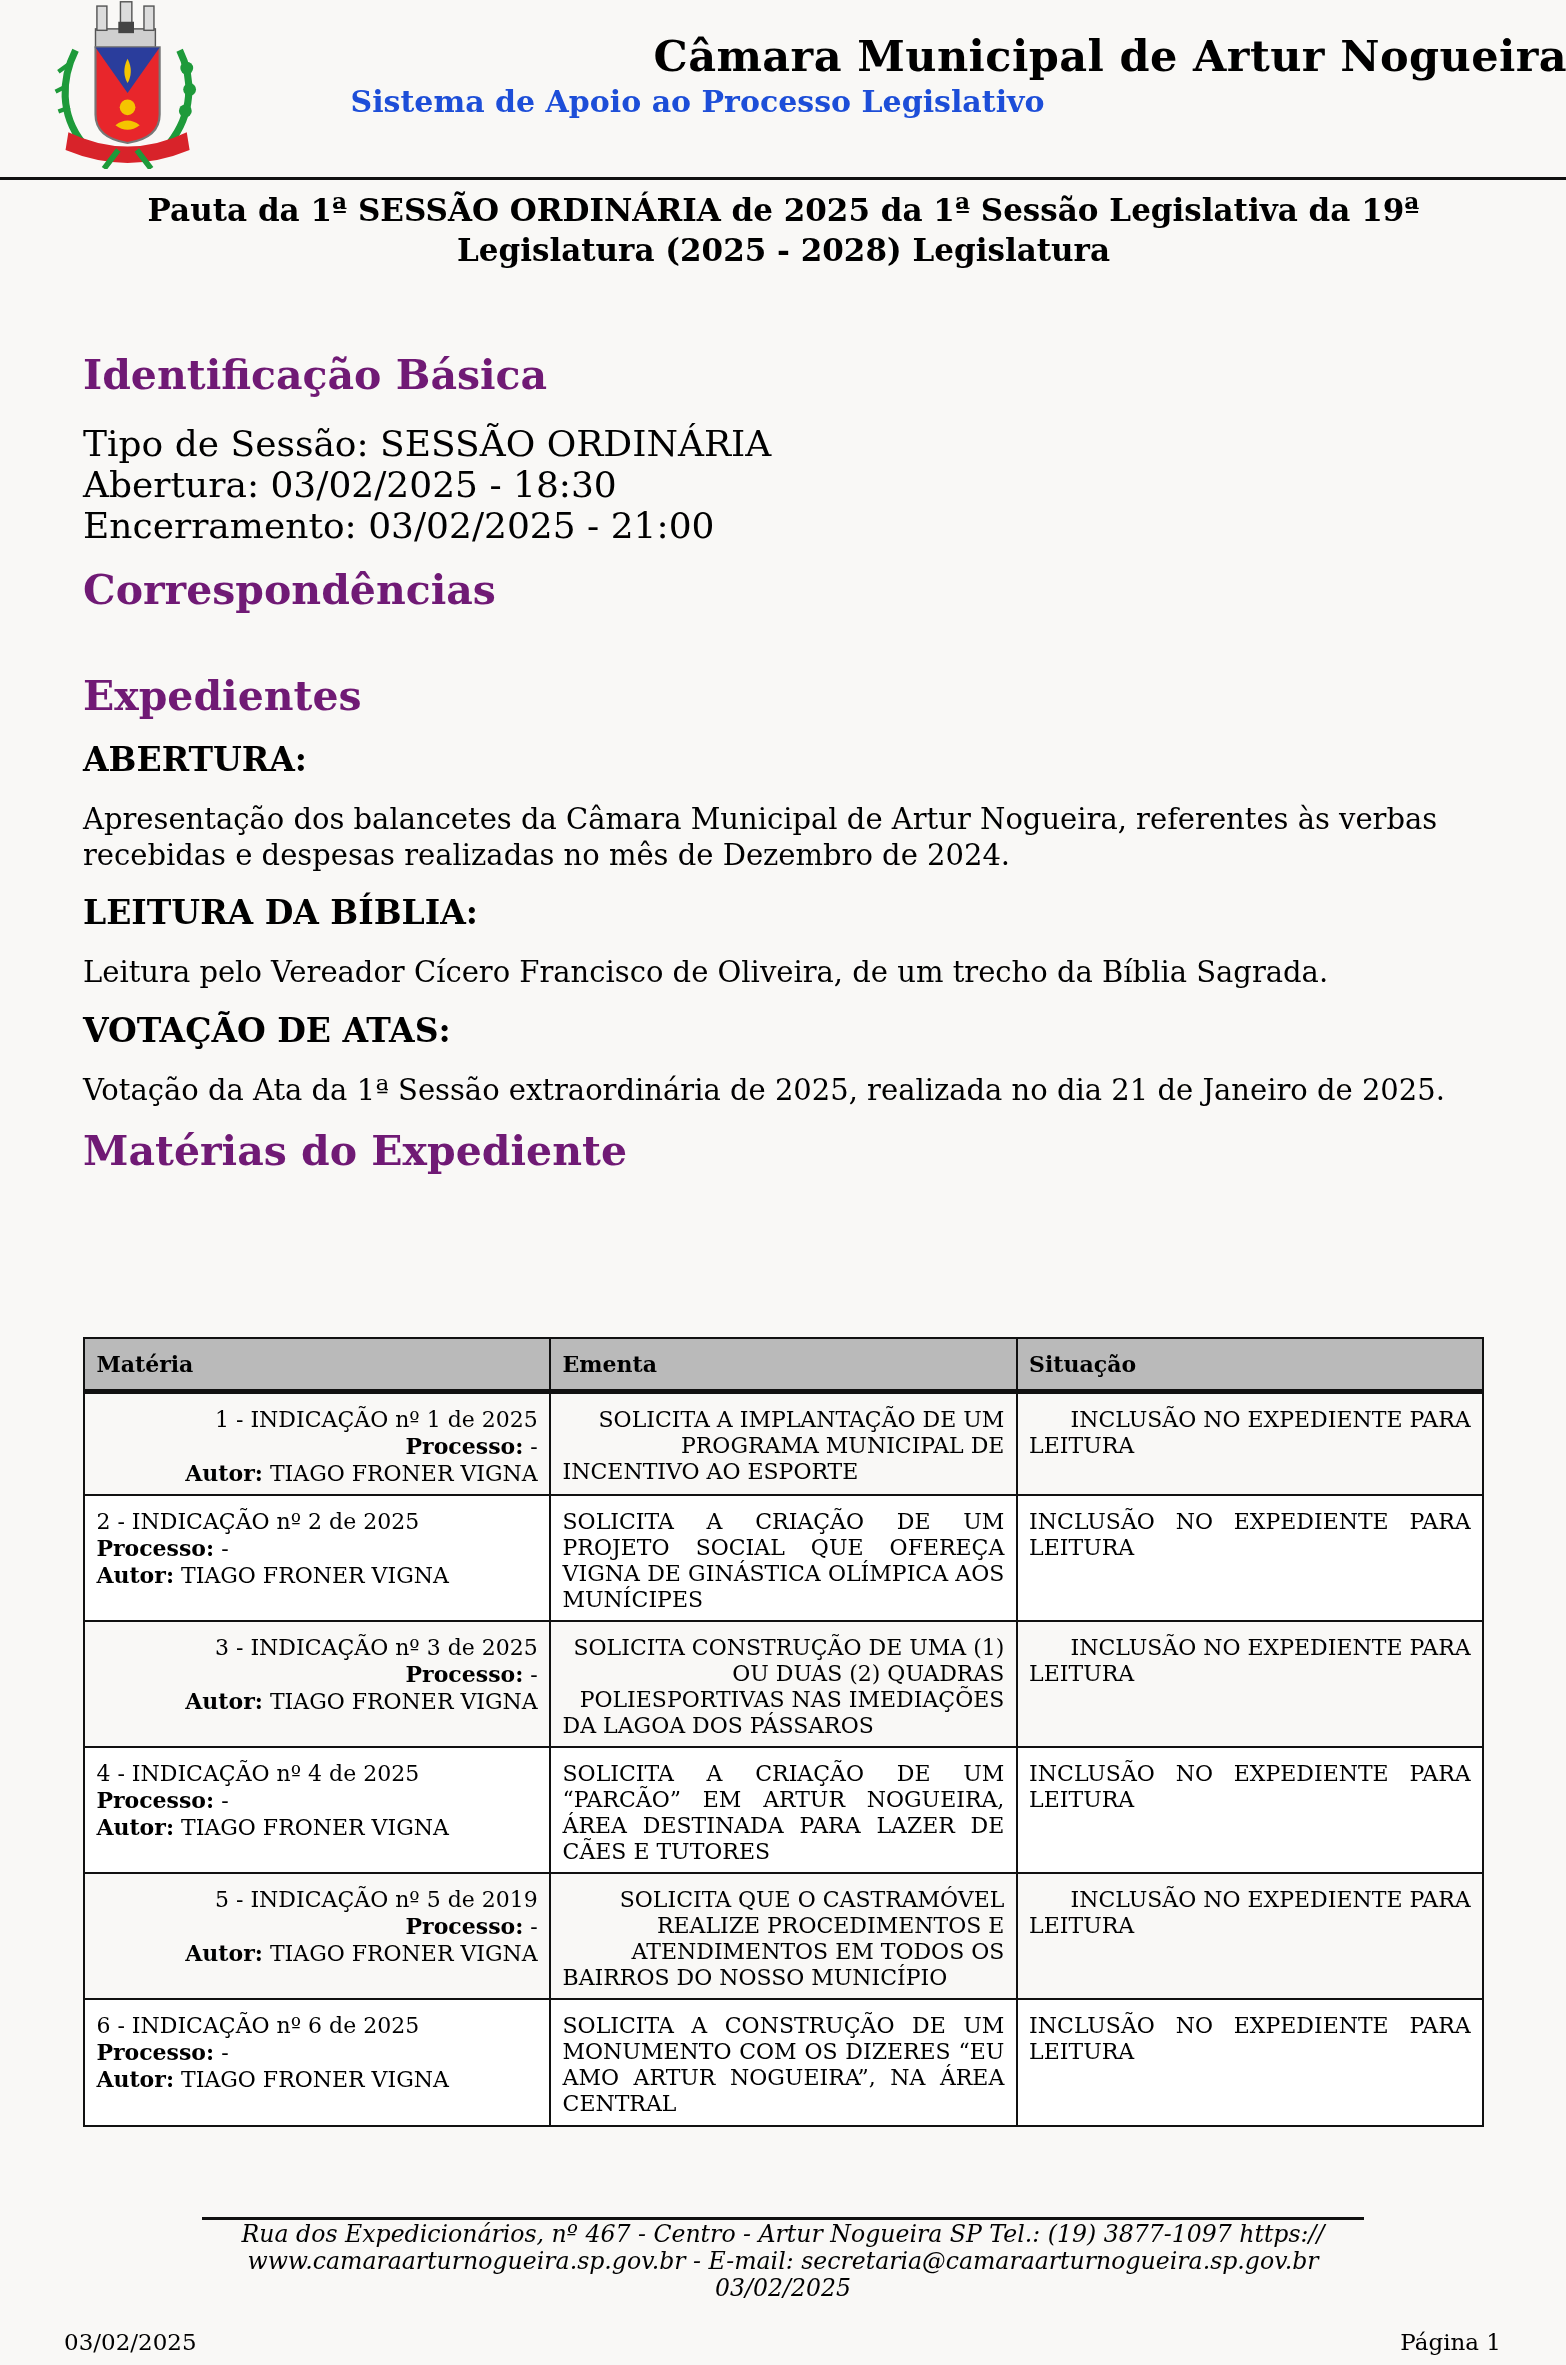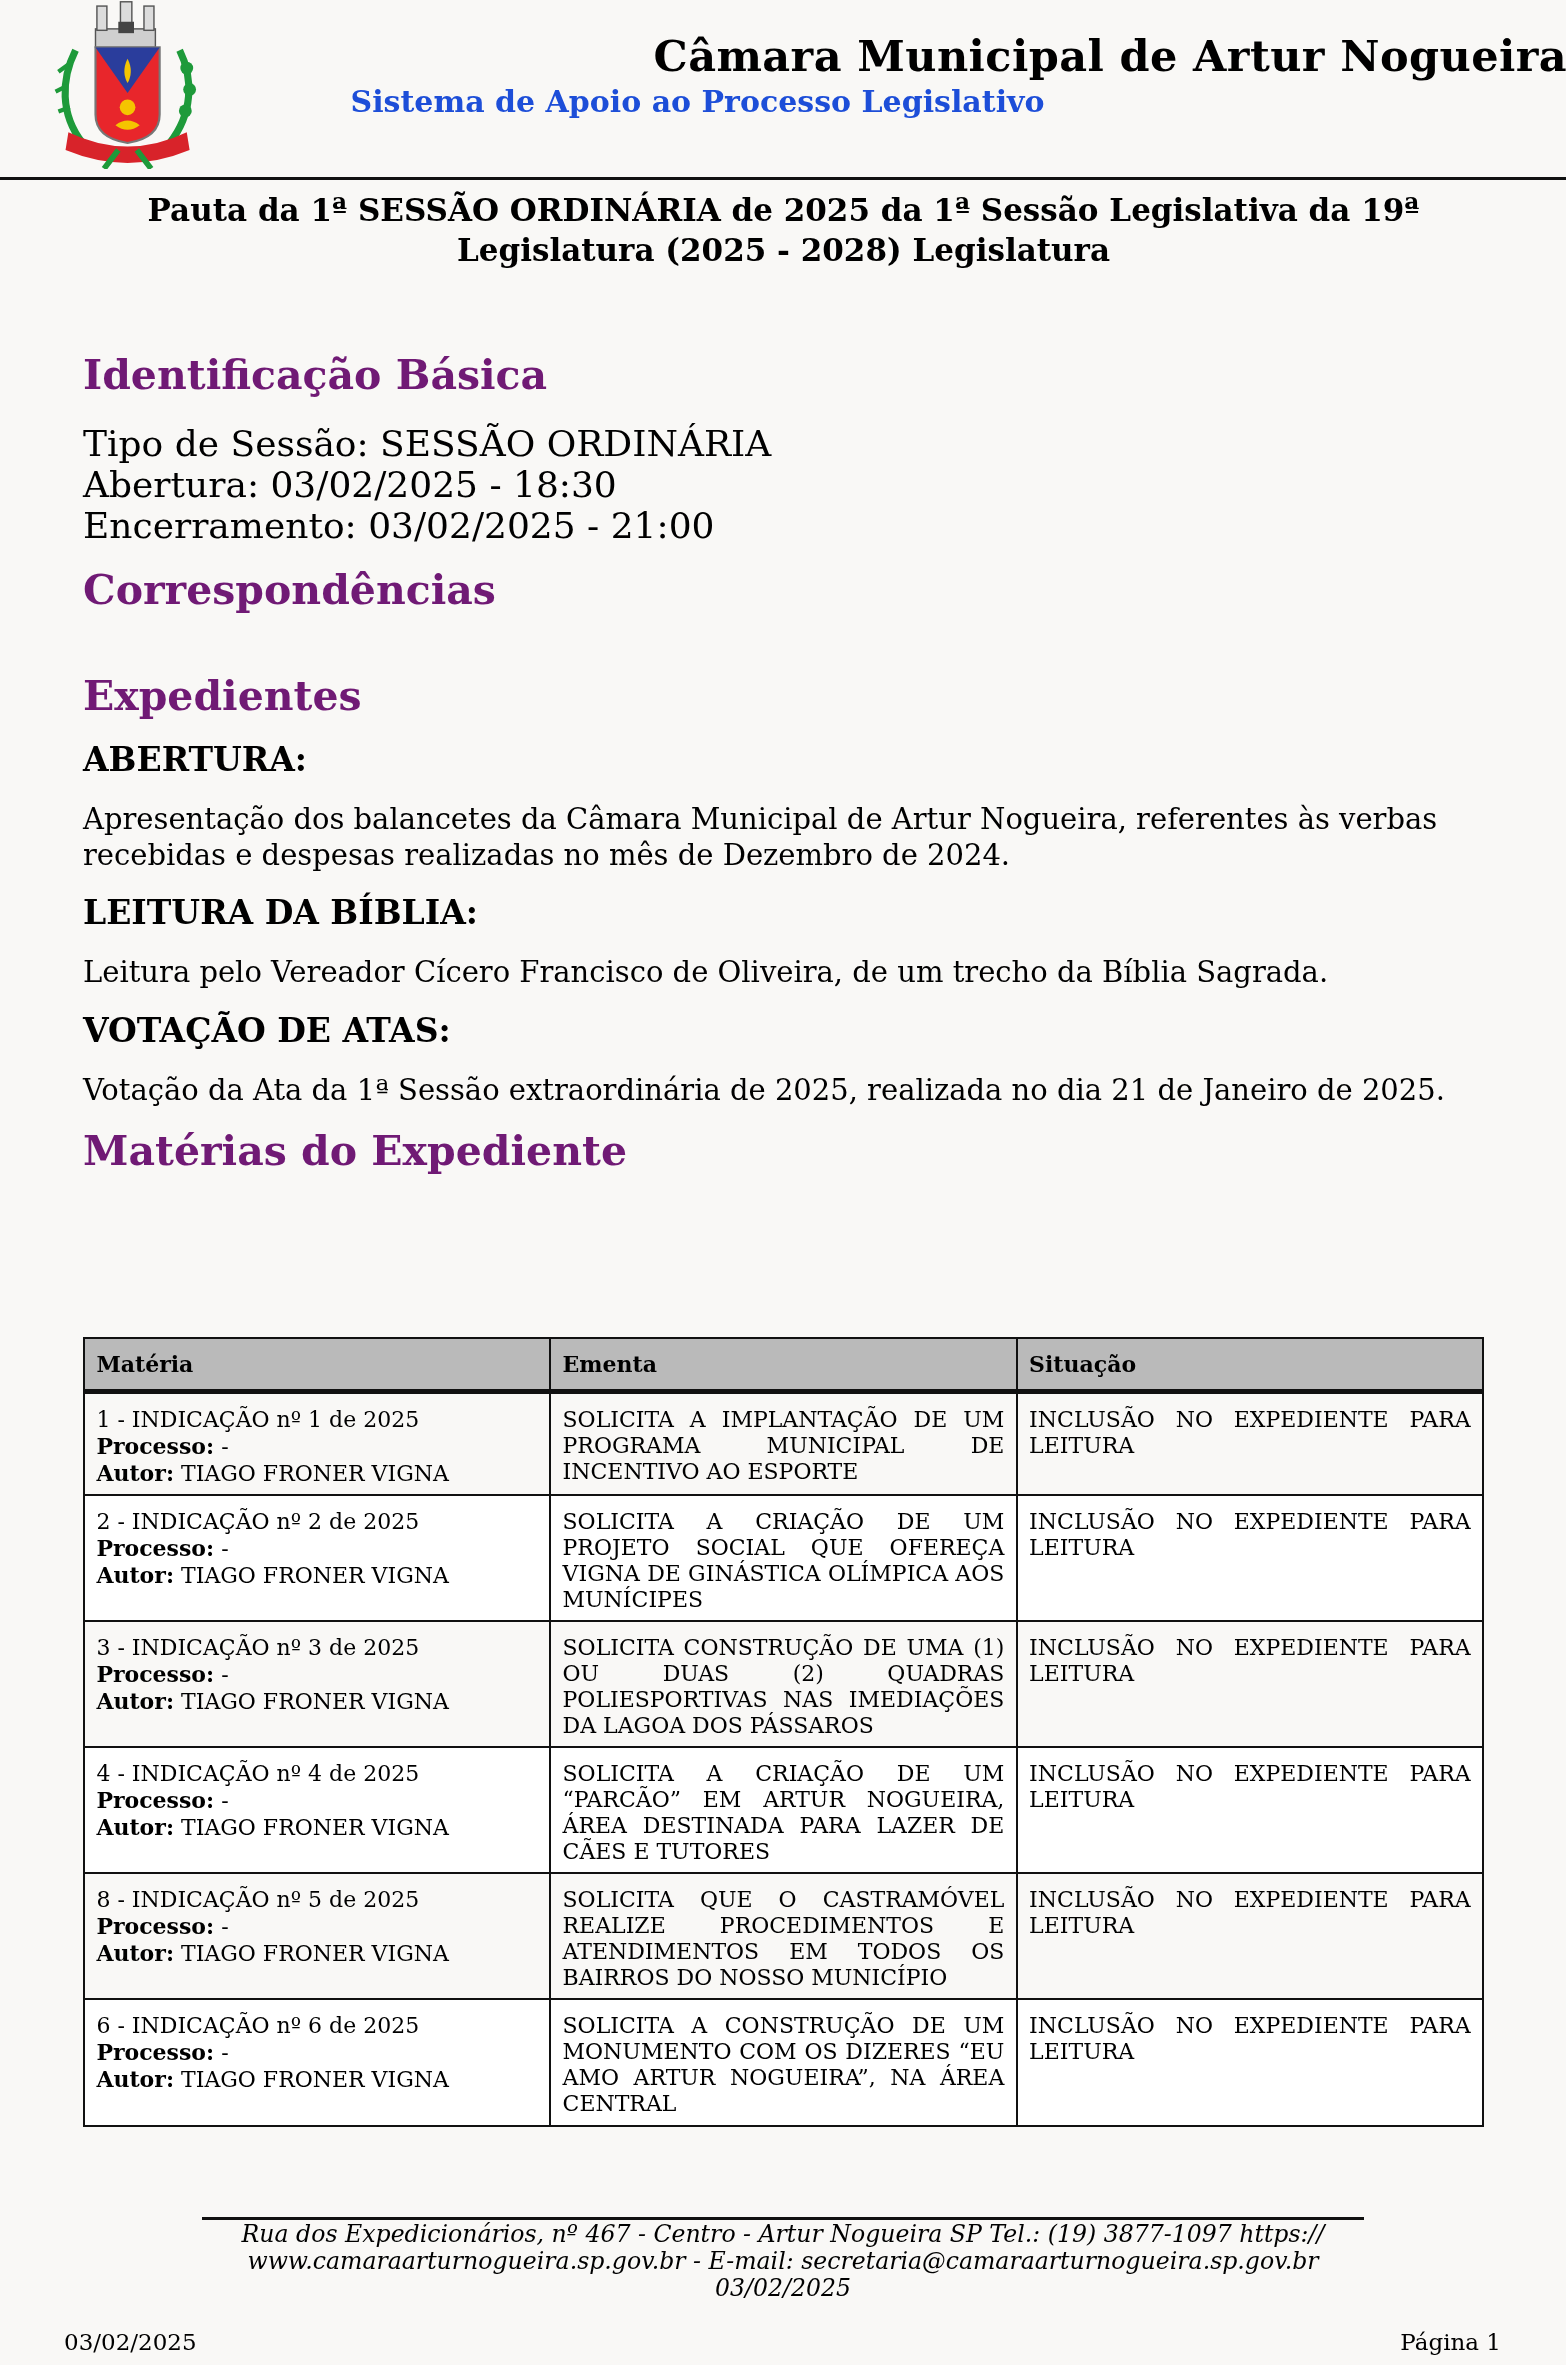--- a/index.html
+++ b/index.html
@@ -18,21 +18,21 @@
   .header-rule { position: absolute; left: 0; top: 177px; width: 1567px; height: 2.9px; background: #111; }
   .pauta-title { position: absolute; left: 86px; width: 1395px; top: 190px; text-align: center; font-size: 31px; font-weight: bold; line-height: 40px; }
   .content { position: absolute; left: 83px; top: 343px; width: 1401px; }
   .sec-h { font-size: 41px; font-weight: bold; color: #701a75; margin: 0; line-height: 57px; }
   .info-line { font-size: 36px; line-height: 41px; }
   .sub-h { font-size: 33px; font-weight: bold; line-height: 43px; }
   .para { font-size: 29px; line-height: 36px; }
   table.mat { position: absolute; left: 83px; top: 1337px; width: 1401px; border-collapse: collapse; font-size: 22px; }
   table.mat th { background: #bababa; text-align: left; font-weight: bold; font-size: 22px; padding: 0 11.4px; height: 50px; border: 2.1px solid #111; border-bottom-width: 5px; }
   table.mat td { vertical-align: top; border: 2.1px solid #111; padding: 13px 11.4px 7.1px; line-height: 26px; }
-  table.mat tr.odd td { background: #f9f8f6; }
+  table.mat tr.odd td { background: #f9f8f6; text-align: right; }
   table.mat tr.even td { background: #ffffff; }
   table.mat td.ementa, table.mat td.situacao { text-align: justify; text-align-last: left; }
   .col1 { width: 443px; margin-left: 21px; } .col2 { width: 443px; } .col3 { width: 443px; }
   .footer-rule { position: absolute; left: 202px; top: 2217px; width: 1162px; height: 2.9px; background: #111; }
   .footer-text { position: absolute; left: 214px; width: 1138px; top: 2221px; text-align: center; font-style: italic; font-size: 23.6px; line-height: 27px; }
   .foot-date { position: absolute; left: 64px; top: 2329px; font-size: 23px; }
   .foot-page { position: absolute; right: 66px; top: 2329px; font-size: 23px; }
 </style>
 </head>
 <body>
@@ -138,21 +138,21 @@
       <td>
         <div>4 - INDICAÇÃO nº 4 de 2025</div>
         <div><b>Processo</b><b>:</b> <span>-</span></div>
         <div><b>Autor</b><b>:</b> <span>TIAGO FRONER VIGNA</span></div>
       </td>
       <td class="ementa">SOLICITA A CRIAÇÃO DE UM “PARCÃO” EM ARTUR NOGUEIRA, ÁREA DESTINADA PARA LAZER DE CÃES E TUTORES</td>
       <td class="situacao">INCLUSÃO NO EXPEDIENTE PARA LEITURA</td>
     </tr>
     <tr class="odd">
       <td>
-        <div>8 - INDICAÇÃO nº 5 de 2025</div>
+        <div>5 - INDICAÇÃO nº 5 de 2019</div>
         <div><b>Processo</b><b>:</b> <span>-</span></div>
         <div><b>Autor</b><b>:</b> <span>TIAGO FRONER VIGNA</span></div>
       </td>
       <td class="ementa">SOLICITA QUE O CASTRAMÓVEL REALIZE PROCEDIMENTOS E ATENDIMENTOS EM TODOS OS BAIRROS DO NOSSO MUNICÍPIO</td>
       <td class="situacao">INCLUSÃO NO EXPEDIENTE PARA LEITURA</td>
     </tr>
     <tr class="even">
       <td>
         <div>6 - INDICAÇÃO nº 6 de 2025</div>
         <div><b>Processo</b><b>:</b> <span>-</span></div>

